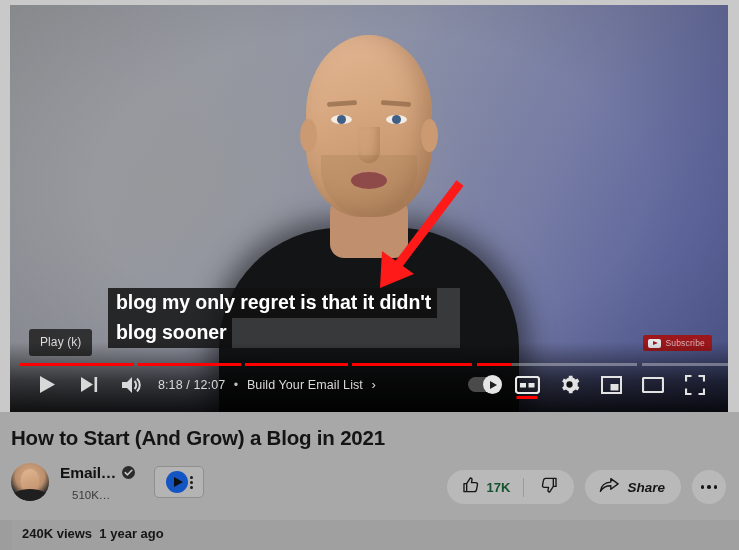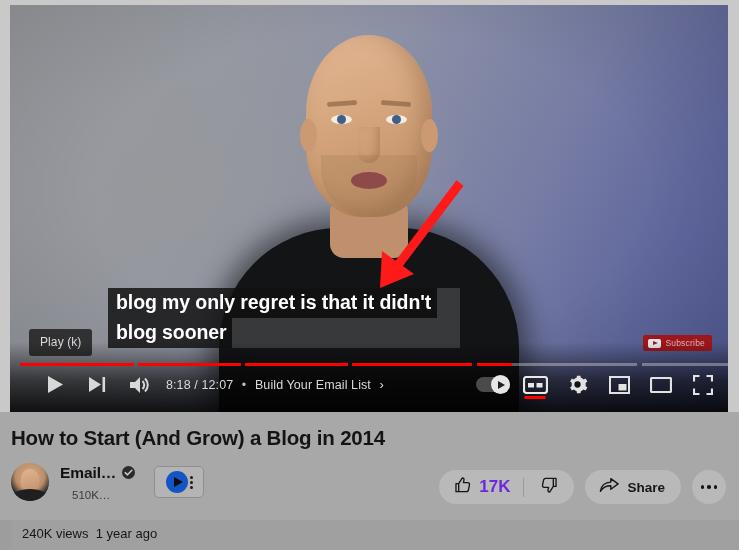--- a/index.html
+++ b/index.html
@@ -259,21 +259,21 @@
   }
   .chapter .fill {
     position: absolute;
     left: 0; top: 0; bottom: 0;
     background: #f00;
   }
 
   
   .controls {
     position: absolute;
-    left: 10px;
+    left: 2px;
     bottom: 5px;
     width: 718px;
     height: 45px;
     display: flex;
     align-items: center;
     padding: 0 14px;
     box-sizing: border-box;
     color: #e8e8e8;
   }
   .ctrl-left { display: flex; align-items: center; gap: 0px; }
@@ -489,38 +489,38 @@
     display: flex;
     align-items: center;
   }
   .like-seg {
     display: flex;
     align-items: center;
     gap: 7px;
     padding: 0 13px 0 15px;
     height: 100%;
   }
-  .like-count { font-size: 17px; font-weight: bold; color: #6d28d9; }
+  .like-count { font-size: 13px; font-weight: bold; color: #14532d; }
   .likebar-div { width: 1px; height: 19px; background: #9b9b9b; }
   .dislike-seg {
     display: flex;
     align-items: center;
     padding: 0 16px;
     height: 100%;
   }
   .share-pill {
     height: 34px;
     border-radius: 17px;
     background: #b9b9b9;
     display: flex;
     align-items: center;
     gap: 8px;
     padding: 0 16px 0 14px;
   }
-  .share-label { font-size: 13.5px; font-weight: bold; color: #161616; }
+  .share-label { font-size: 13.5px; font-weight: bold; color: #161616; font-style: italic; }
   .more-pill {
     width: 34px; height: 34px;
     border-radius: 50%;
     background: #b9b9b9;
     display: flex;
     align-items: center;
     justify-content: center;
     gap: 3px;
   }
   .more-pill i {
@@ -536,21 +536,21 @@
     top: 520px;
     width: 739px;
     height: 30px;
     background: #9d9d9d;
   }
   .views-text {
     position: absolute;
     left: 22px;
     top: 6px;
     font-size: 13px;
-    font-weight: normal;
+    font-weight: bold;
     color: #161616;
   }
   .views-inner-bg {
     position: absolute;
     left: 12px; top: 0;
     right: 0; bottom: 0;
     background: #a0a0a0;
   }
 </style>
 </head>
@@ -697,21 +697,21 @@
               <path d="M1 6.5V1h5.5M13.5 1H19v5.5M19 13.5V19h-5.5M6.5 19H1v-5.5" fill="none" stroke="#e2e2e2" stroke-width="2.2" stroke-linecap="butt"></path>
             </svg>
           </div>
         </div>
       </div>
     </div>
   </div>
 
   <div class="meta">
 
-    <div class="video-title">How to Start (And Grow) a Blog in 2014</div>
+    <div class="video-title">How to Start (And Grow) a Blog in 2021</div>
 
     <div class="owner-row">
       <div class="avatar">
         <span class="av-head"></span>
         <span class="av-body"></span>
       </div>
 
       <div class="owner-text">
         <div class="owner-name-row">
           <span class="owner-name">Email…</span>

